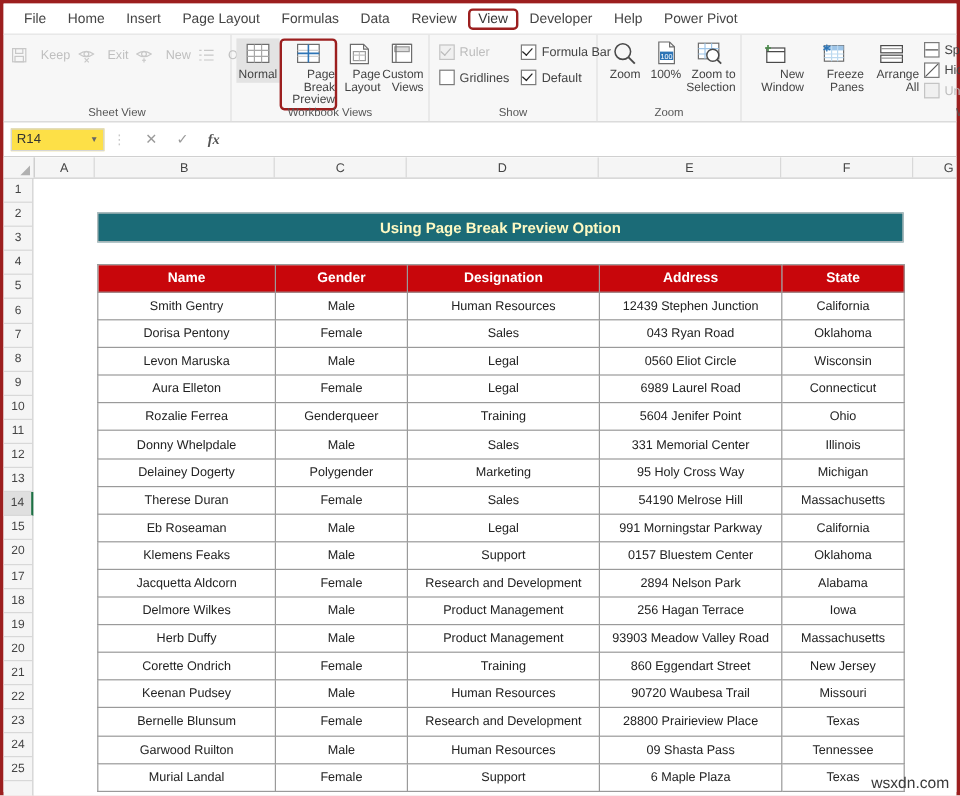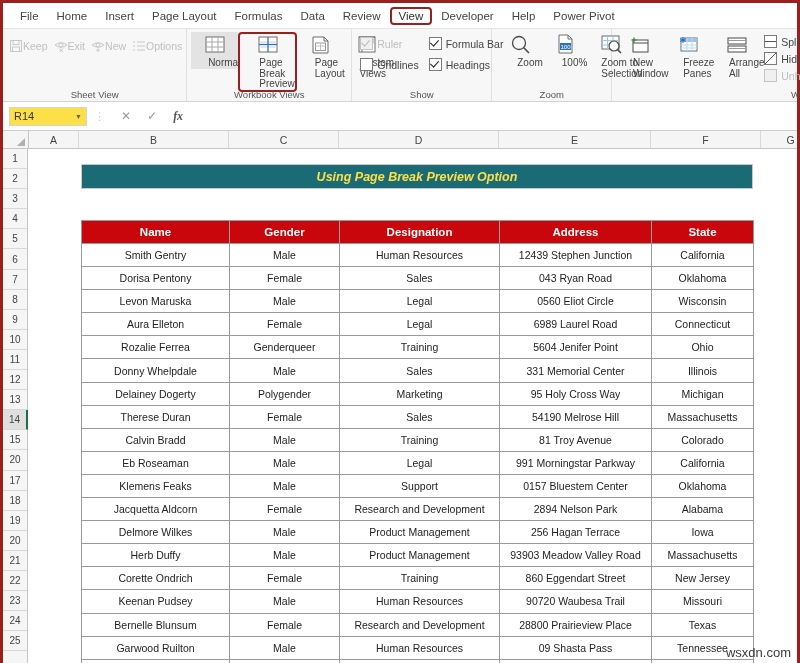--- a/index.html
+++ b/index.html
@@ -21,27 +21,27 @@
   .group{position:relative;display:flex;flex-direction:column;justify-content:flex-start;border-right:1px solid #e0e0e0;padding:3px 4px 0 4px;box-sizing:border-box;}
   .group-label{position:absolute;bottom:1px;left:0;width:100%;text-align:center;font-size:9.5px;color:#555;}
   .grp-inner{display:flex;align-items:flex-start;height:52px;}
 
   
   .g-sheetview{width:190px;}
   .sv-combo{margin:3px 4px 0 4px;height:17px;border:1px solid #d9d9d9;background:#f2f2f2;color:#b4b4b4;font-size:10.5px;
             display:flex;align-items:center;padding:0 4px;justify-content:space-between;}
   .sv-combo .cap{overflow:hidden;white-space:nowrap;}
   .sv-row{display:flex;align-items:center;margin-top:7px;gap:6px;padding-left:2px;}
-  .sv-item{display:flex;align-items:center;gap:0;font-size:10.5px;color:#bfbfbf;}
+  .sv-item{display:flex;align-items:center;gap:11px;font-size:10.5px;color:#bfbfbf;}
   .sv-ic{width:14px;height:14px;display:inline-block;color:#c8c8c8;}
 
   
   .g-wbviews{width:165px;}
   .bigbtn{width:47px;display:flex;flex-direction:column;align-items:center;padding-top:2px;box-sizing:border-box;}
-  .bigbtn .lbl{font-size:10px;color:#444;line-height:10.5px;text-align:left;margin-top:2px;margin-left:19px;}
+  .bigbtn .lbl{font-size:10px;color:#444;line-height:10.5px;text-align:right;margin-top:2px;}
   .bigbtn .ic{height:22px;display:flex;align-items:center;justify-content:center;}
   .bigbtn.selected{background:#e3e3e3;}
   .bigbtn.redbox{border:2px solid #9c1f1f;border-radius:4px;padding-top:0;}
 
   
   .g-show{width:140px;}
   .chkgrid{display:grid;grid-template-columns:auto auto;gap:8px 10px;margin-top:5px;padding-left:4px;}
   .chk{display:flex;align-items:center;gap:4px;font-size:10.5px;color:#444;white-space:nowrap;}
   .chk.dis{color:#bdbdbd;}
   .box{width:11px;height:11px;border:1px solid #7a7a7a;background:#fff;display:inline-block;position:relative;flex:0 0 auto;}
@@ -75,22 +75,22 @@
   .corner::after{content:"";position:absolute;right:3px;bottom:2px;border-style:solid;border-width:0 0 8px 8px;border-color:transparent transparent #b0b0b0 transparent;}
   .colcell{border-right:1px solid #d8d8d8;font-size:10.5px;color:#444;display:flex;align-items:center;justify-content:center;box-sizing:border-box;}
 
   .body{display:flex;height:516px;}
   .rowhdr{width:25px;flex:0 0 25px;background:#f5f5f5;border-right:1px solid #c6c6c6;box-sizing:border-box;}
   .rowcell{height:20.1px;border-bottom:1px solid #d8d8d8;font-size:10px;color:#444;display:flex;align-items:center;justify-content:center;box-sizing:border-box;}
   .rowcell.active{background:#dfdfdf;border-right:2px solid #1d7044;margin-right:-1px;font-weight:normal;}
   .sheet{position:relative;flex:1;background:#fff;}
 
   
-  .banner{position:absolute;left:53px;top:15px;width:672px;height:25px;background:#1b6b77;color:#fde047;
-          display:flex;align-items:center;justify-content:center;font-style:italic;font-weight:bold;font-size:12.5px;
+  .banner{position:absolute;left:53px;top:28px;width:672px;height:25px;background:#1b6b77;color:#fef9c3;
+          display:flex;align-items:center;justify-content:center;font-weight:bold;font-size:12.5px;
           border:1px solid #c9c9c9;box-sizing:border-box;}
 
   
   .tbl{position:absolute;left:53px;top:71px;width:672px;border-collapse:collapse;table-layout:fixed;}
   .tbl th{background:#c8060b;color:#fff;font-size:11.5px;font-weight:bold;height:20px;border:1px solid #9a9a9a;}
   .tbl td{font-size:10.5px;color:#222;height:20.1px;text-align:center;border:1px solid #9a9a9a;
           overflow:hidden;white-space:nowrap;background:#fff;}
   .c-name{width:148px;}.c-gender{width:110px;}.c-desig{width:160px;}.c-addr{width:152px;}.c-state{width:102px;}
 
   
@@ -221,21 +221,21 @@
           <div class="chk">
             <span class="box on"></span>
             <span>Formula Bar</span>
           </div>
           <div class="chk">
             <span class="box"></span>
             <span>Gridlines</span>
           </div>
           <div class="chk">
             <span class="box on"></span>
-            <span>Headings</span>
+            <span>Default</span>
           </div>
         </div>
       <div class="group-label">Show</div>
     </div>
 
     <div class="group g-zoom">
       <div class="grp-inner" style="padding-left:2px">
         <div class="bigbtn">
           <div class="ic">
             <svg width="24" height="22" viewBox="0 0 24 22">
@@ -457,27 +457,20 @@
                 <td>Michigan</td>
               </tr>
               <tr>
                 <td>Therese Duran</td>
                 <td>Female</td>
                 <td>Sales</td>
                 <td>54190 Melrose Hill</td>
                 <td>Massachusetts</td>
               </tr>
               <tr>
-                <td>Calvin Bradd</td>
-                <td>Male</td>
-                <td>Training</td>
-                <td>81 Troy Avenue</td>
-                <td>Colorado</td>
-              </tr>
-              <tr>
                 <td>Eb Roseaman</td>
                 <td>Male</td>
                 <td>Legal</td>
                 <td>991 Morningstar Parkway</td>
                 <td>California</td>
               </tr>
               <tr>
                 <td>Klemens Feaks</td>
                 <td>Male</td>
                 <td>Support</td>

